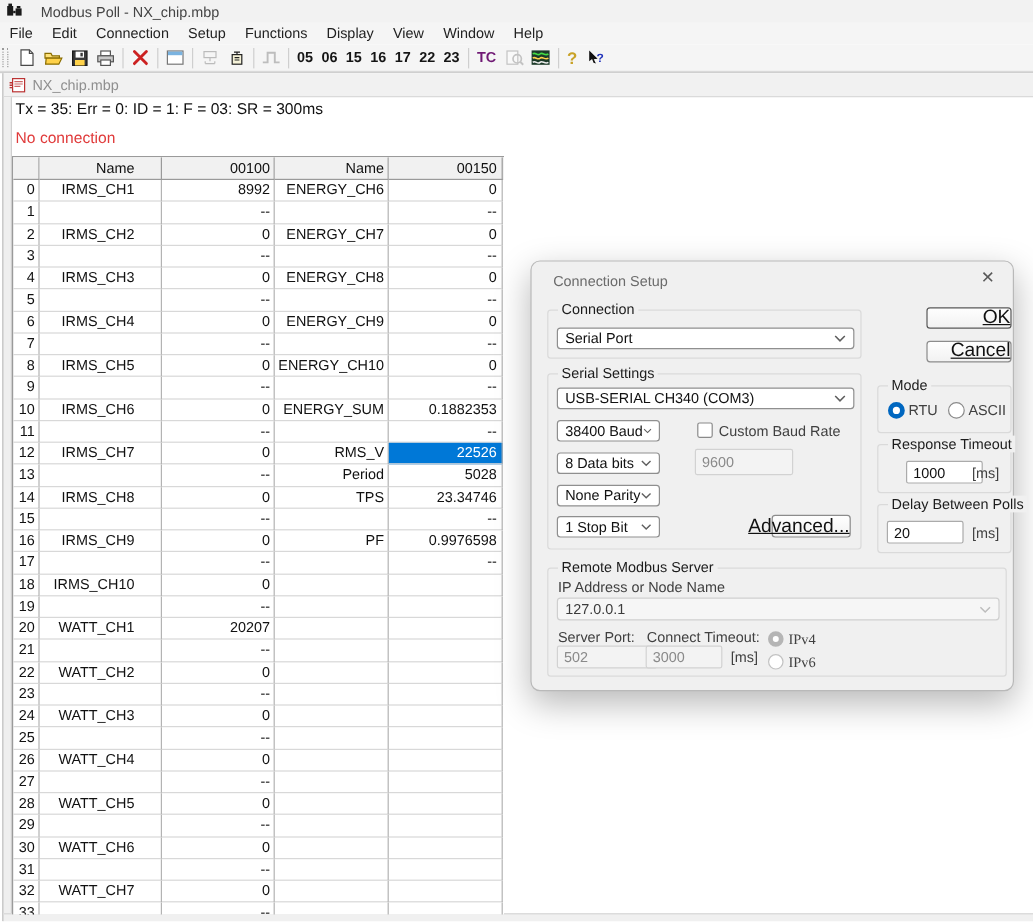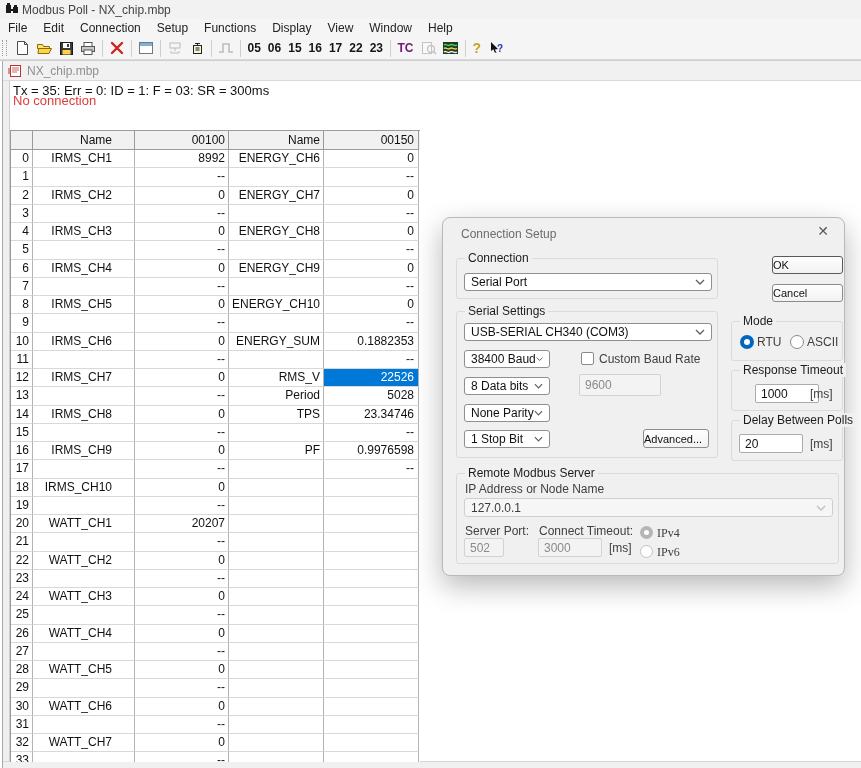--- a/index.html
+++ b/index.html
@@ -1,41 +1,41 @@
 <!DOCTYPE html>
 <html><head>
 <meta charset="utf-8">
 <style>
   html,body{margin:0;padding:0;}
   body{width:861px;height:768px;font-family:"Liberation Sans",sans-serif;background:#fff;}
   #screen{position:relative;width:861px;height:768px;overflow:hidden;background:#fff;}
 
   
   .titlebar{position:absolute;left:0;top:0;width:861px;height:19px;background:#f2f2f2;display:flex;align-items:center;}
-  .titlebar .app-title{font-size:12px;color:#444;margin-left:2px;}
+  .titlebar .app-title{font-size:12px;color:#444;margin-left:14px;}
   .menubar{position:absolute;left:0;top:19px;width:861px;height:18px;background:#f5f5f5;display:flex;align-items:center;padding-left:8px;box-sizing:border-box;}
   .menu-item{font-size:12px;color:#222;margin-right:16px;}
   .toolbar{position:absolute;left:0;top:37px;width:861px;height:23px;background:#f5f5f5;border-bottom:1px solid #d9d9d9;display:flex;align-items:center;box-sizing:border-box;}
   .grip{width:3px;height:16px;border-left:1px dotted #9a9a9a;border-right:1px dotted #9a9a9a;margin:0 4px 0 2px;}
   .tbi{width:22px;height:20px;display:flex;align-items:center;justify-content:center;}
   .tsep{width:1px;height:17px;background:#cfcfcf;margin:0 3px;}
   .fcode{font-weight:bold;font-size:12px;color:#151515;padding:0 3.5px;}
   .tc{font-weight:bold;font-size:12px;color:#701a75;padding:0 4px;}
   .q{font-weight:bold;font-size:14px;color:#c9a227;padding:0 4px;}
   .dim{opacity:.45;}
 
   
   .mdi-top-line{position:absolute;left:0;top:60px;width:861px;height:1px;background:#cfcfcf;}
   .docwin{position:absolute;left:2px;top:61px;width:859px;height:707px;background:#fff;border-left:1px solid #a9a9a9;box-sizing:border-box;}
   .doc-titlebar{position:absolute;left:0;top:0;width:100%;height:20px;background:#f1f1f1;border-bottom:1px solid #dadada;display:flex;align-items:center;box-sizing:border-box;}
   .doc-title{font-size:12px;color:#8f8f8f;margin-left:5px;}
   .left-strip{position:absolute;left:0;top:20px;width:6px;height:681px;background:#efefef;border-right:1px solid #cfcfcf;}
   .bottom-strip{position:absolute;left:0;top:700px;width:100%;height:7px;background:#f0f0f0;border-top:1px solid #d6d6d6;}
   .status-line{position:absolute;left:10px;top:22px;font-size:13px;color:#111;}
-  .error-line{position:absolute;left:10px;top:32px;font-size:13px;color:#e03a3a;}
+  .error-line{position:absolute;left:10px;top:46px;font-size:13px;color:#e03a3a;}
 
   
   .grid{position:absolute;left:7px;top:69px;width:410px;height:632px;overflow:hidden;border-left:1px solid #9a9a9a;border-top:1px solid #9a9a9a;box-sizing:border-box;background:#fff;}
   .ghead{display:flex;height:19px;background:#f1f1f1;}
   .ghead .cell{border-right:1px solid #9a9a9a;border-bottom:1px solid #9a9a9a;background:#f1f1f1;line-height:18px;}
   .grow{display:flex;height:18.25px;}
   .cell{box-sizing:border-box;border-right:1px solid #b3b3b3;border-bottom:1px solid #d8d8d8;font-size:12px;line-height:17px;color:#111;text-align:right;padding-right:3px;overflow:hidden;white-space:nowrap;}
   .c0{width:22px;}
   .c1{width:102px;padding-right:22px;}
   .c2{width:94px;}
@@ -45,21 +45,21 @@
 
   
   .dialog{position:absolute;left:442px;top:217px;width:403px;height:359px;background:#f0f0f0;border:1px solid #b9b9b9;border-radius:8px;box-shadow:0 10px 28px rgba(0,0,0,.28);box-sizing:border-box;}
   .dlg-title{position:absolute;left:18px;top:9px;font-size:12px;color:#6b6b6b;}
   .dlg-close{position:absolute;right:15px;top:6px;font-size:14px;color:#5a5a5a;line-height:14px;}
   .grp{position:absolute;border:1px solid #dadada;border-radius:3px;box-sizing:border-box;}
   .grp-label{position:absolute;top:-8px;left:8px;background:#f0f0f0;padding:0 3px;font-size:12px;color:#1c1c1c;white-space:nowrap;}
   .combo{position:absolute;background:#fff;border:1px solid #8f8f8f;border-radius:3px;box-sizing:border-box;display:flex;align-items:center;padding:0 6px;font-size:12px;color:#111;white-space:nowrap;}
   .combo .chev{margin-left:auto;}
   .combo.dis{background:#f6f6f6;border-color:#cfcfcf;color:#3c3c3c;}
-  .btn{position:absolute;background:linear-gradient(#fefefe,#f2f2f2);border:1px solid #8c8c8c;border-radius:3px;box-sizing:border-box;font-size:11px;color:#111;display:flex;align-items:center;justify-content:flex-start;}
+  .btn{position:absolute;background:linear-gradient(#fefefe,#f2f2f2);border:1px solid #8c8c8c;border-radius:3px;box-sizing:border-box;font-size:16px;color:#111;display:flex;align-items:center;justify-content:flex-end;text-decoration:underline;}
   .btn.default{border-color:#5a5a5a;}
   .inp{position:absolute;background:#fff;border:1px solid #ababab;border-radius:2px;box-sizing:border-box;font-size:12px;color:#111;display:flex;align-items:center;padding:0 5px;}
   .inp.dis{background:#f3f3f3;border-color:#d2d2d2;color:#8a8a8a;}
   .lbl{position:absolute;font-size:12px;color:#404040;white-space:nowrap;}
   .lbl.gray{color:#404040;}
   .serif{font-family:"Liberation Serif",serif;}
   .radio{position:absolute;border-radius:50%;box-sizing:border-box;background:#fff;}
   .radio.on{width:14px;height:14px;border:4.5px solid #0067c0;}
   .radio.off{width:14px;height:14px;border:1px solid #8a8a8a;}
   .radio.dis-on{width:13px;height:13px;border:4px solid #b5b5b5;}
@@ -551,21 +551,21 @@
     <div class="grp" style="left:13px;top:255px;width:383px;height:91px;">
       <span class="grp-label">Remote Modbus Server</span>
       <span class="lbl gray" style="left:8px;top:8px;">IP Address or Node Name</span>
       <div class="combo dis" style="left:7px;top:24px;width:369px;height:19px;">
         <span>127.0.0.1</span>
         <svg class="chev" width="10" height="6" viewBox="0 0 10 6">
             <path d="M1 1l4 4 4-4" fill="none" stroke="#bdbdbd" stroke-width="1.3"></path>
           </svg>
       </div>
       <span class="lbl gray" style="left:8px;top:50px;">Server Port:</span>
-      <div class="inp dis" style="left:7px;top:64px;width:40px;height:19px;text-align:right;">
+      <div class="inp dis" style="left:7px;top:64px;width:84px;height:19px;text-align:right;">
         <span>502</span>
       </div>
       <span class="lbl gray" style="left:82px;top:50px;">Connect Timeout:</span>
       <div class="inp dis" style="left:81px;top:64px;width:64px;height:19px;">
         <span>3000</span>
       </div>
       <span class="lbl gray" style="left:152px;top:67px;">[ms]</span>
       <span class="radio dis-on" style="left:183px;top:52px;"></span>
       <span class="lbl gray serif" style="left:200px;top:52px;">IPv4</span>
       <span class="radio dis-off" style="left:183px;top:71px;"></span>

